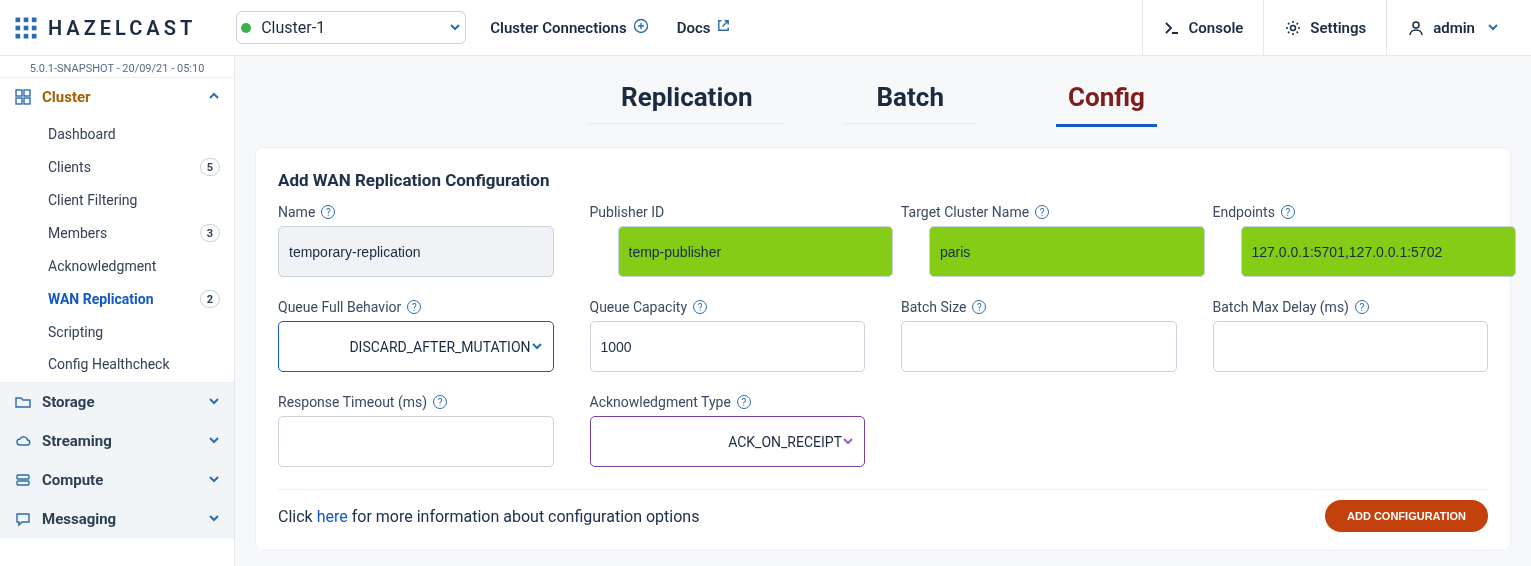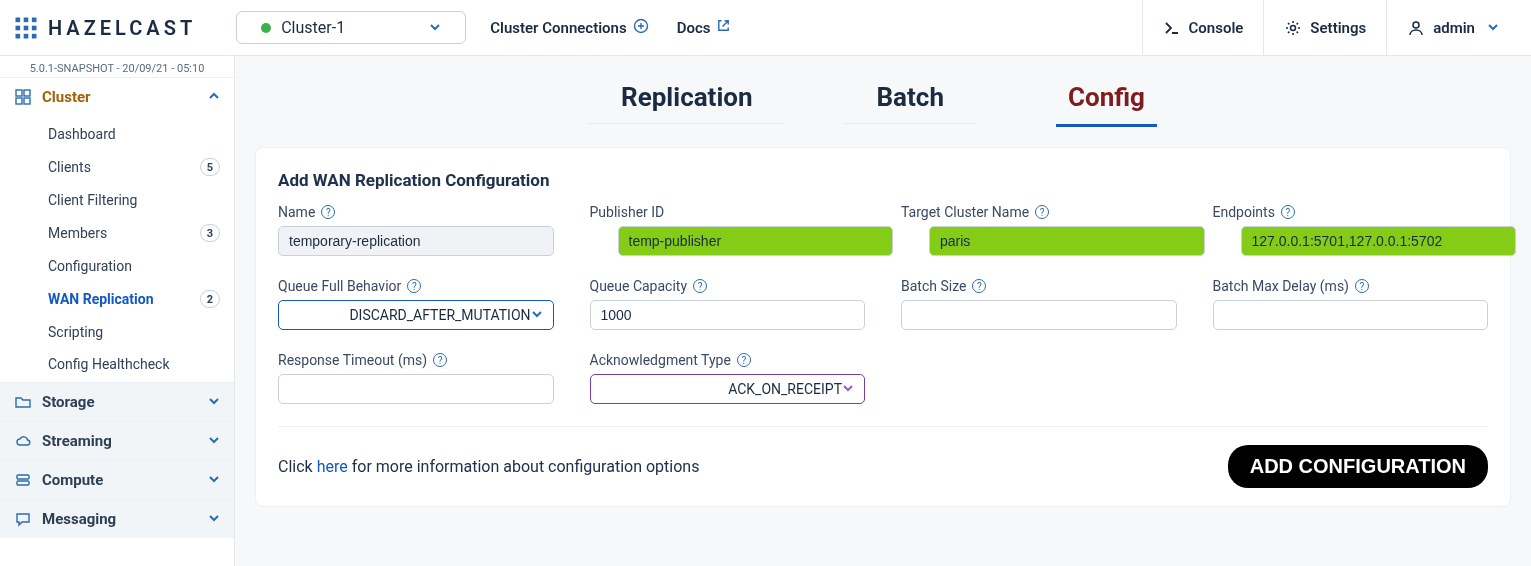--- a/index.html
+++ b/index.html
@@ -30,21 +30,21 @@
     color: #1a2b42;
     padding-right: 20px;
   }
   .logo-icon { width: 28px; height: 28px; }
   .logo-icon svg { width: 100%; height: 100%; }
   .cluster-select {
     display: flex;
     align-items: center;
     border: 1px solid #c9d1dc;
     border-radius: 6px;
-    padding: 6px 24px;
+    padding: 6px 4px;
     margin-left: 20px;
     width: 230px;
     justify-content: space-between;
     cursor: pointer;
   }
   .cluster-select .left { display: flex; align-items: center; gap: 10px; }
   .dot { width: 10px; height: 10px; border-radius: 50%; background: #3bb24a; }
   .cluster-select .chev { color: #2b6cb0; }
   .top-links {
     display: flex;
@@ -207,21 +207,21 @@
     border: 1px solid #2b6cb0;
     color: #2b6cb0;
     border-radius: 50%;
     font-size: 10px;
     display: inline-flex;
     align-items: center;
     justify-content: center;
   }
   .input, .select {
     width: 100%;
-    height: 30px;
+    height: 51px;
     border: 1px solid #c9d1dc;
     border-radius: 5px;
     padding: 0 10px;
     font-size: 14px;
     color: #1a2b42;
     background: #fff;
     outline: none;
   }
   .input.filled-blue { background: #84cc16; margin-left: 28px; }
   .input.filled-grey { background: #f0f2f5; }
@@ -236,31 +236,31 @@
   .select .sval { }
   .select .schev { color: #2b6cb0; }
   .select.purple .schev { color: #9a5bc8; }
 
   .panel-footer {
     display: flex;
     align-items: center;
     justify-content: space-between;
     border-top: 1px solid #edf0f4;
     margin-top: 22px;
-    padding-top: 18px;
+    padding-top: 10px;
   }
   .foot-text { font-size: 16px; color: #20314b; }
   .foot-text a { color: #1259c3; text-decoration: none; }
   .btn-primary {
-    background: #000000;
+    background: #c2410c;
     color: #fff;
     border: none;
     border-radius: 20px;
     padding: 10px 22px;
-    font-size: 20px;
+    font-size: 11px;
     font-weight: 600;
     cursor: pointer;
   }
 
   .chev-svg { width: 12px; height: 12px; }
 </style>
 </head>
 <body>
 
 <div class="topbar">
@@ -383,21 +383,21 @@
           <span class="pill">5</span>
         </div>
         <div class="side-item">
           <span>Client Filtering</span>
         </div>
         <div class="side-item">
           <span>Members</span>
           <span class="pill">3</span>
         </div>
         <div class="side-item">
-          <span>Configuration</span>
+          <span>Acknowledgment</span>
         </div>
         <div class="side-item active">
           <span>WAN Replication</span>
           <span class="pill">2</span>
         </div>
         <div class="side-item">
           <span>Scripting</span>
         </div>
         <div class="side-item">
           <span>Config Healthcheck</span>

